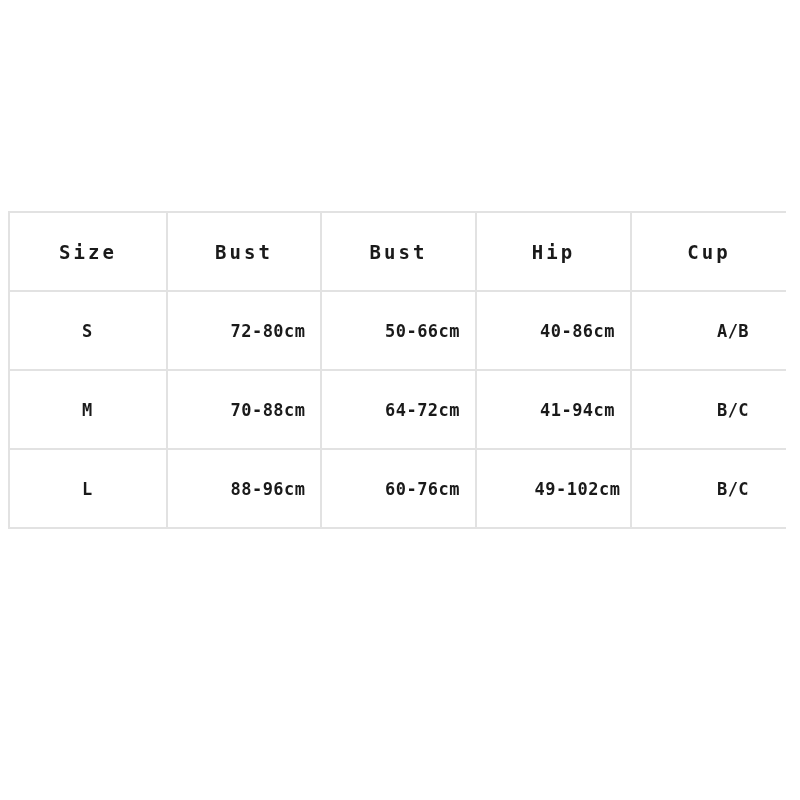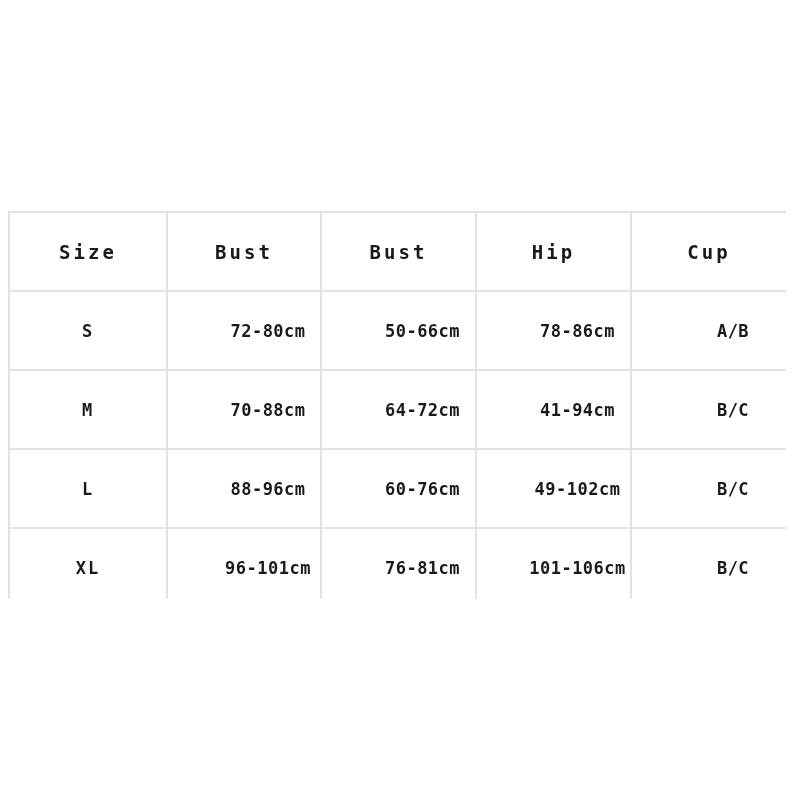--- a/index.html
+++ b/index.html
@@ -88,40 +88,33 @@
         <th>Bust</th>
         <th>Hip</th>
         <th>Cup</th>
       </tr>
     </thead>
     <tbody>
       <tr>
         <td class="size-label">S</td>
         <td class="measure">72-80cm</td>
         <td class="measure">50-66cm</td>
-        <td class="measure">78-86cm</td>
+        <td class="measure">40-86cm</td>
         <td class="measure">A/B</td>
       </tr>
       <tr>
         <td class="size-label">M</td>
         <td class="measure">70-88cm</td>
         <td class="measure">64-72cm</td>
         <td class="measure">41-94cm</td>
         <td class="measure">B/C</td>
       </tr>
       <tr>
         <td class="size-label">L</td>
         <td class="measure">88-96cm</td>
         <td class="measure">60-76cm</td>
         <td class="measure">49-102cm</td>
         <td class="measure">B/C</td>
       </tr>
-      <tr>
-        <td class="size-label">XL</td>
-        <td class="measure">96-101cm</td>
-        <td class="measure">76-81cm</td>
-        <td class="measure">101-106cm</td>
-        <td class="measure">B/C</td>
-      </tr>
 
     </tbody>
   </table>
 </div>
 
 </body></html>

